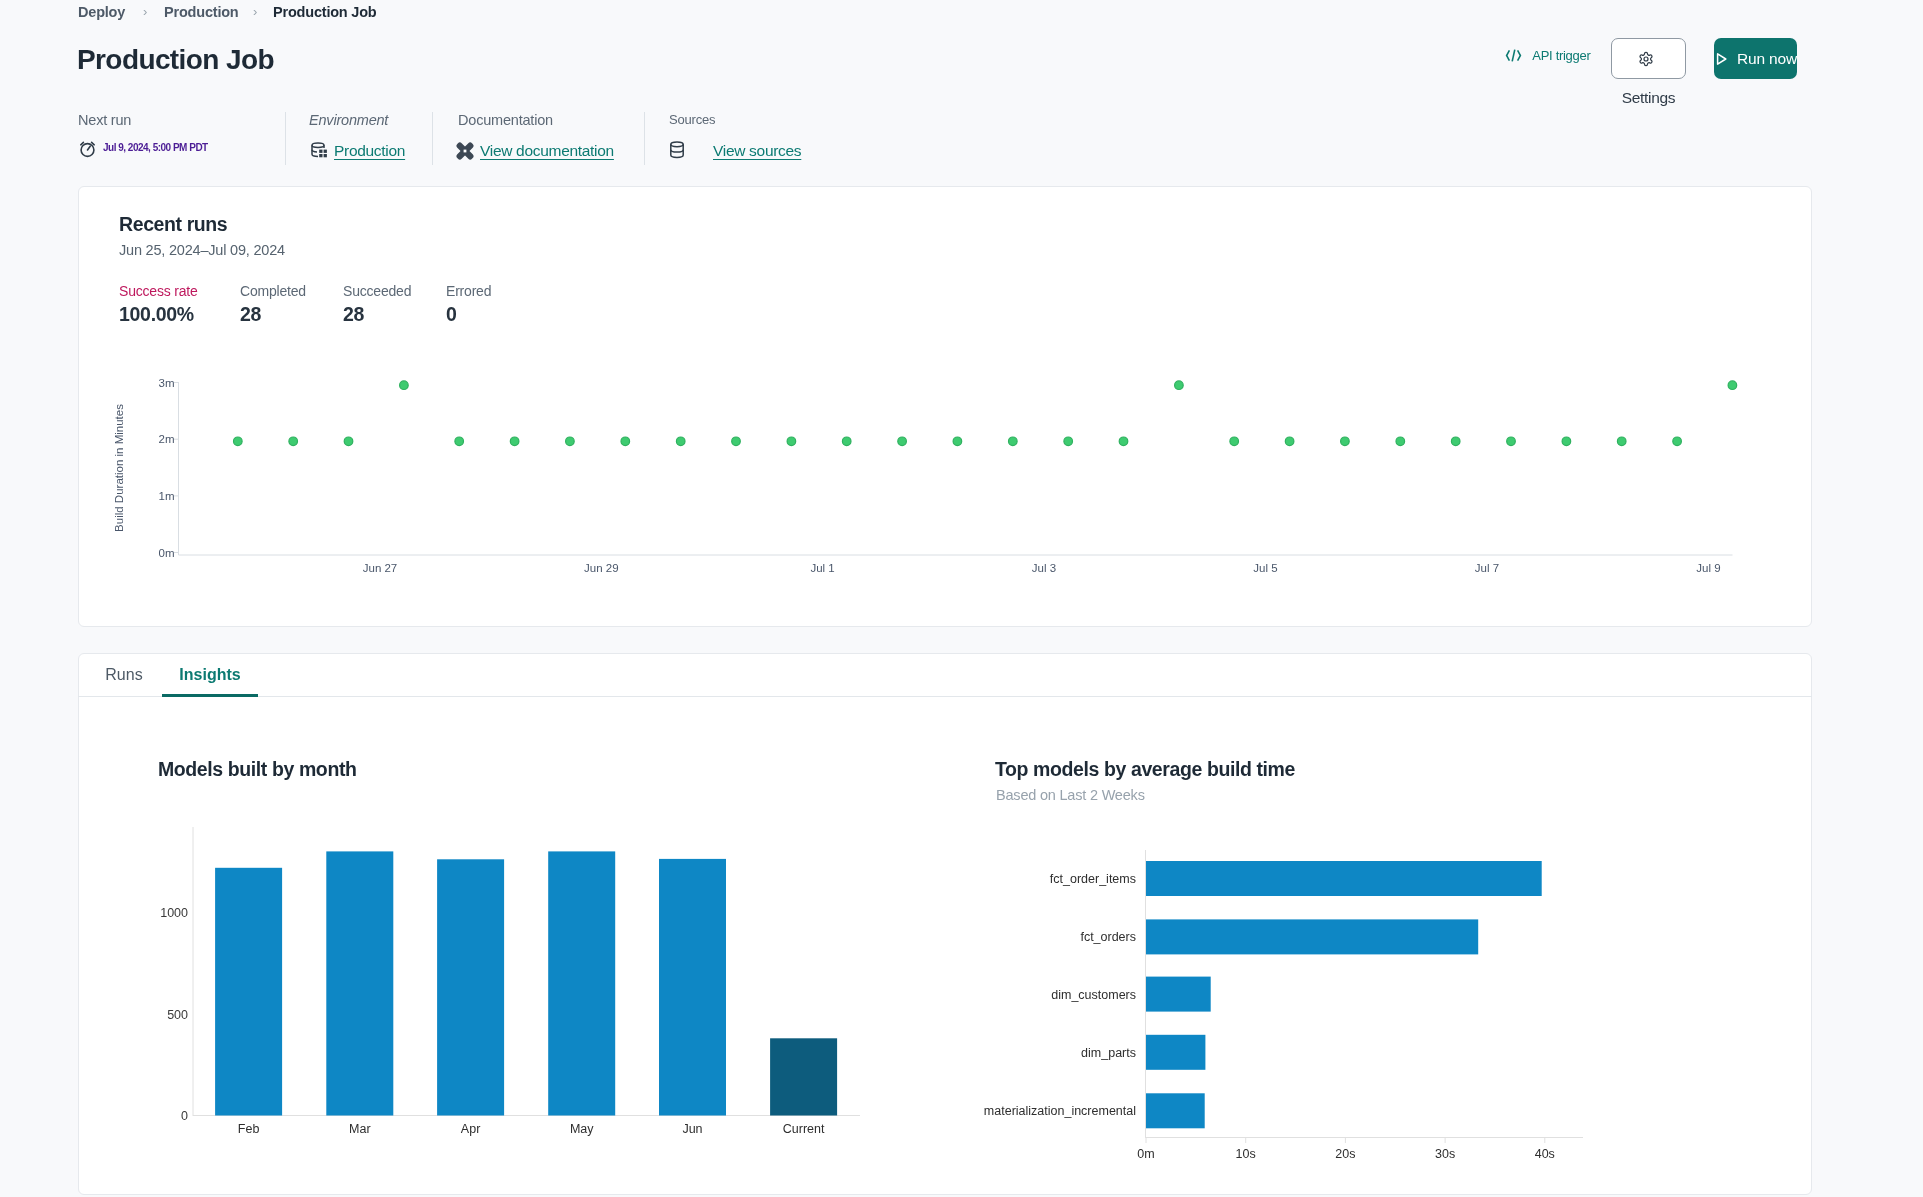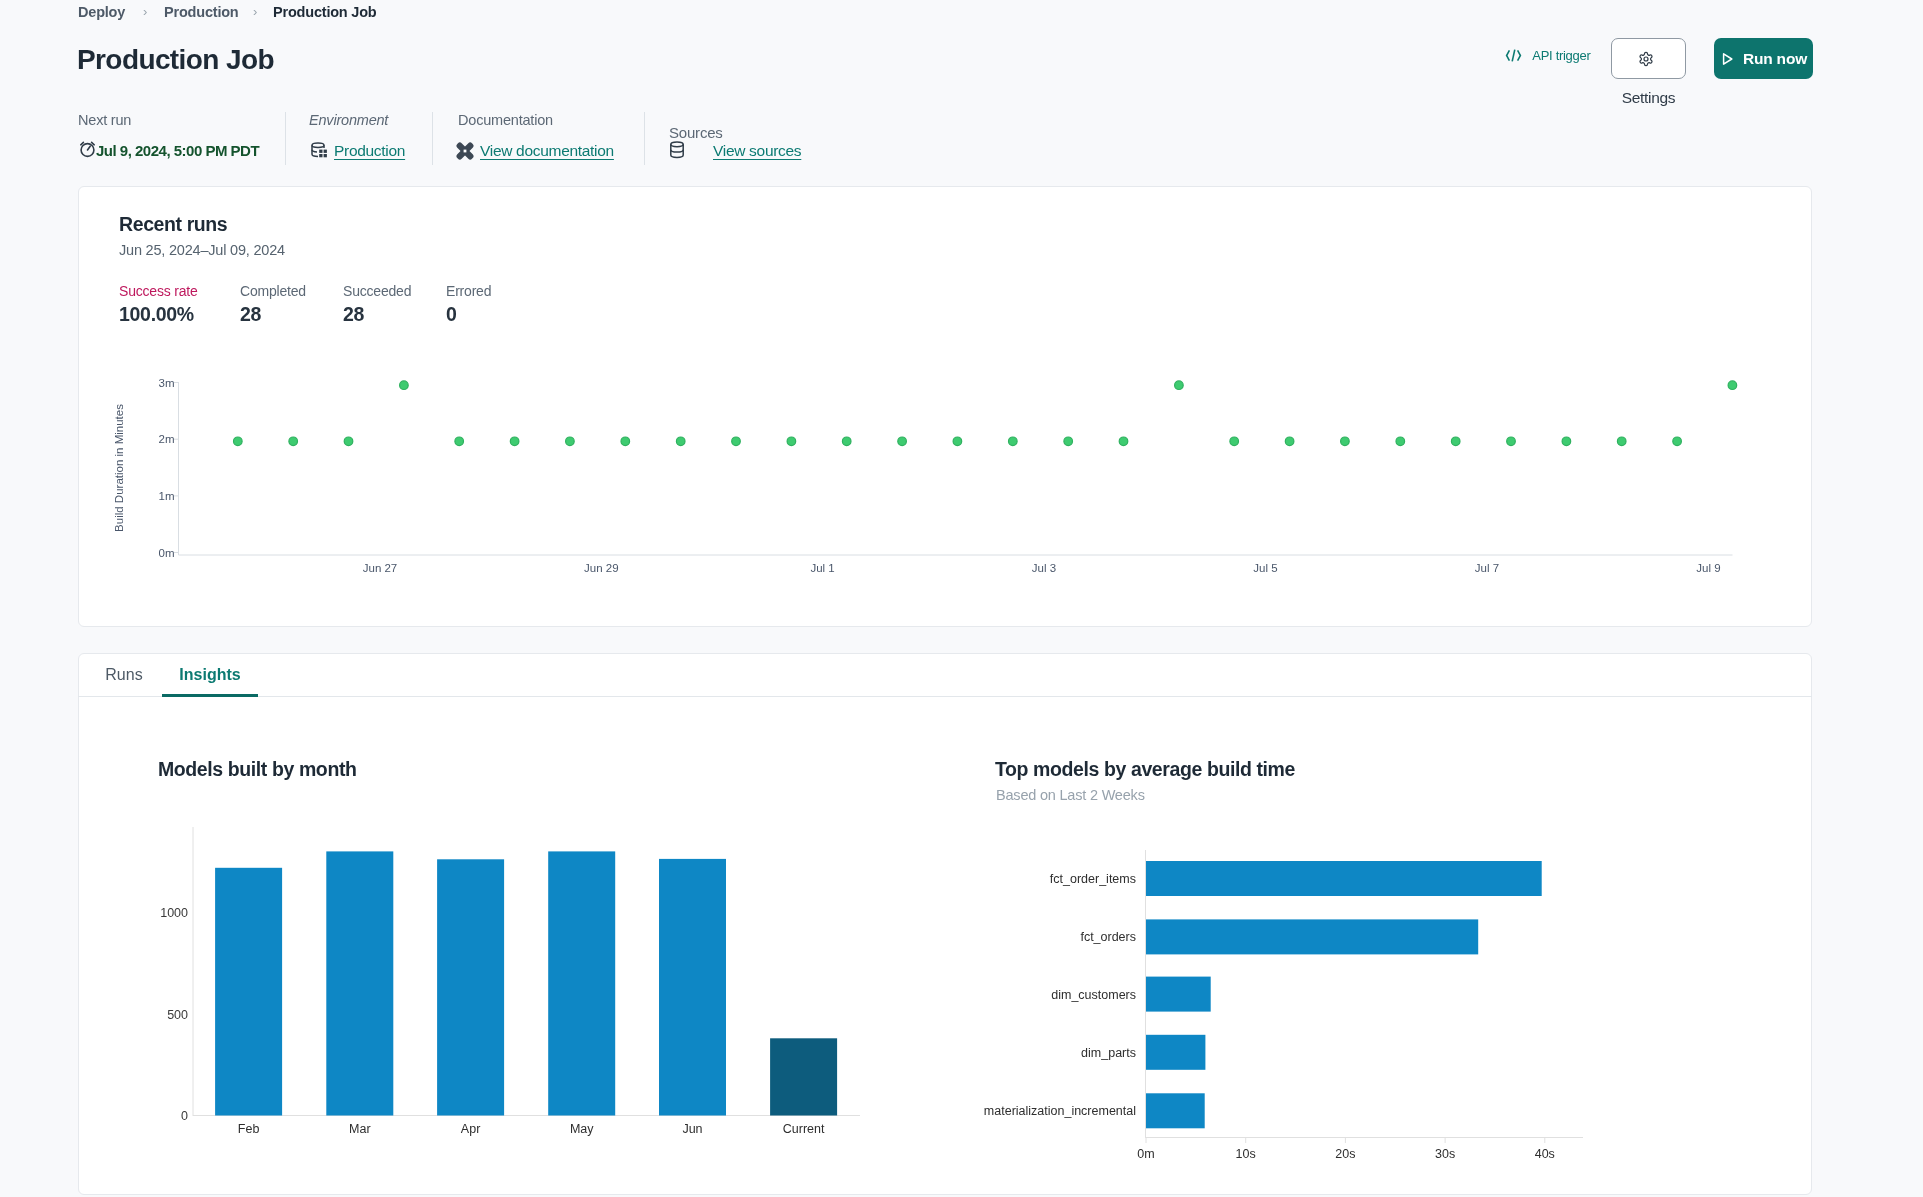--- a/index.html
+++ b/index.html
@@ -33,36 +33,36 @@
 
   <div class="abs" style="left:1611px; top:38px; width:75px; height:41px; background:#fff; border:1px solid #8f99a3; border-radius:7px; line-height:39px; text-align:center; font-size:15.5px; color:#303c48; letter-spacing:-0.3px;">
     <svg width="16" height="16" viewBox="0 0 24 24" style="vertical-align:-3px; margin-right:6px;">
       <g fill="none" stroke="#303c48" stroke-width="1.8" stroke-linecap="round" stroke-linejoin="round">
         <path d="M12.22 2h-.44a2 2 0 0 0-2 2v.18a2 2 0 0 1-1 1.73l-.43.25a2 2 0 0 1-2 0l-.15-.08a2 2 0 0 0-2.73.73l-.22.38a2 2 0 0 0 .73 2.73l.15.1a2 2 0 0 1 1 1.72v.51a2 2 0 0 1-1 1.74l-.15.09a2 2 0 0 0-.73 2.73l.22.38a2 2 0 0 0 2.73.73l.15-.08a2 2 0 0 1 2 0l.43.25a2 2 0 0 1 1 1.73V20a2 2 0 0 0 2 2h.44a2 2 0 0 0 2-2v-.18a2 2 0 0 1 1-1.73l.43-.25a2 2 0 0 1 2 0l.15.08a2 2 0 0 0 2.73-.73l.22-.39a2 2 0 0 0-.73-2.73l-.15-.08a2 2 0 0 1-1-1.74v-.5a2 2 0 0 1 1-1.74l.15-.09a2 2 0 0 0 .73-2.73l-.22-.38a2 2 0 0 0-2.73-.73l-.15.08a2 2 0 0 1-2 0l-.43-.25a2 2 0 0 1-1-1.73V4a2 2 0 0 0-2-2z"></path>
         <circle cx="12" cy="12" r="3"></circle>
       </g>
     </svg>Settings
   </div>
 
-  <div class="abs" style="left:1714px; top:38px; width:99px; height:41px; background:#0d746d; border-radius:7px; line-height:41px; text-align:center; font-size:15.5px; font-weight:700; color:#fff; letter-spacing:-0.2px;">
+  <div class="abs" style="left:1714px; top:38px; width:83px; height:41px; background:#0d746d; border-radius:7px; line-height:41px; text-align:center; font-size:15.5px; font-weight:400; color:#fff; letter-spacing:-0.2px;">
     <svg width="15" height="16" viewBox="0 0 15 16" style="vertical-align:-3px; margin-right:8px;">
       <path d="M3.6 2.8 L11.8 8 L3.6 13.2 Z" fill="none" stroke="#fff" stroke-width="1.5" stroke-linejoin="round"></path>
     </svg>Run now
   </div>
 
   <div class="abs" style="left:78px; top:112px; font-size:14.5px; color:#5c6875; letter-spacing:-0.2px;text-align:center;">Next run</div>
   <div class="abs" style="left:79px; top:140px;">
     <svg width="17" height="19" viewBox="0 0 17 19" style="vertical-align:middle;">
       <circle cx="8.5" cy="10" r="6.4" fill="none" stroke="#303c48" stroke-width="1.6"></circle>
       <line x1="8.5" y1="10" x2="11.2" y2="6.2" stroke="#303c48" stroke-width="1.6" stroke-linecap="round"></line>
       <line x1="12.6" y1="2.4" x2="15.2" y2="4.8" stroke="#303c48" stroke-width="1.6" stroke-linecap="round"></line>
       <line x1="4.4" y1="2.4 " x2="1.8" y2="4.8" stroke="#303c48" stroke-width="1.6" stroke-linecap="round"></line>
     </svg>
   </div>
-  <div class="abs" style="left:96px; top:142px; font-size:15px; font-weight:700; color:#14532d; letter-spacing:-0.5px;">Jul 9, 2024, 5:00 PM PDT</div>
+  <div class="abs" style="left:103px; top:142px; font-size:10px; font-weight:700; color:#4c1d95; letter-spacing:-0.5px;">Jul 9, 2024, 5:00 PM PDT</div>
 
   <div class="abs" style="left:285px; top:112px; width:1px; height:53px; background:#dde2e7;"></div>
 
   <div class="abs" style="left:309px; top:112px; font-size:14.5px; color:#5c6875; letter-spacing:-0.2px;font-style:italic;">Environment</div>
   <div class="abs" style="left:310px; top:140px;">
     <svg width="18" height="19" viewBox="0 0 18 19" style="vertical-align:middle;">
       <path d="M14 5.2 C14 6.4 11.3 7.4 8 7.4 C4.7 7.4 2 6.4 2 5.2 C2 4 4.7 3 8 3 C11.3 3 14 4 14 5.2 Z" fill="none" stroke="#303c48" stroke-width="1.5"></path>
       <path d="M2 5.2 V14.2 C2 15.4 4.7 16.4 8 16.4" fill="none" stroke="#303c48" stroke-width="1.5"></path>
       <path d="M14 5.2 V8" fill="none" stroke="#303c48" stroke-width="1.5"></path>
       <path d="M2 9.7 C2 10.9 4.3 11.8 7 11.9" fill="none" stroke="#303c48" stroke-width="1.5"></path>
@@ -83,21 +83,21 @@
         <rect x="5.9" y="-1.4" width="6.2" height="20.8" rx="2.6" transform="rotate(45 9 9)"></rect>
         <rect x="5.9" y="-1.4" width="6.2" height="20.8" rx="2.6" transform="rotate(-45 9 9)"></rect>
       </g>
       <rect x="7.6" y="7.6" width="2.8" height="2.8" fill="#fff"></rect>
     </svg>
   </div>
   <div class="abs tealink" style="left:480px; top:142px; font-size:15.5px; letter-spacing:-0.3px;">View documentation</div>
 
   <div class="abs" style="left:644px; top:112px; width:1px; height:53px; background:#dde2e7;"></div>
 
-  <div class="abs" style="left:669px; top:124px; font-size:15px; color:#5c6875; letter-spacing:-0.2px;">Sources</div>
+  <div class="abs" style="left:669px; top:112px; font-size:13px; color:#5c6875; letter-spacing:-0.2px;">Sources</div>
   <div class="abs" style="left:669px; top:140px;">
     <svg width="17" height="19" viewBox="0 0 17 19" style="vertical-align:middle;">
       <ellipse cx="8" cy="4.3" rx="6.2" ry="2.4" fill="none" stroke="#303c48" stroke-width="1.5"></ellipse>
       <path d="M1.8 4.3 V15 C1.8 16.3 4.6 17.4 8 17.4 C11.4 17.4 14.2 16.3 14.2 15 V4.3" fill="none" stroke="#303c48" stroke-width="1.5"></path>
       <path d="M1.8 9.7 C1.8 11 4.6 12.1 8 12.1 C11.4 12.1 14.2 11 14.2 9.7" fill="none" stroke="#303c48" stroke-width="1.5"></path>
     </svg>
   </div>
   <div class="abs tealink" style="left:691px; top:142px; font-size:15.5px; letter-spacing:-0.3px;margin-left:22px;">View sources</div>
 
   <div class="card" style="left:78px; top:186px; width:1734px; height:441px;"></div>

